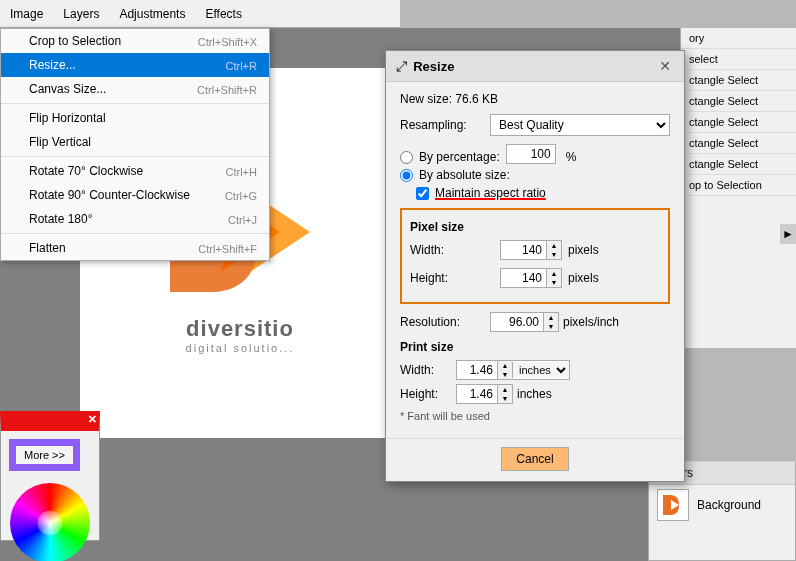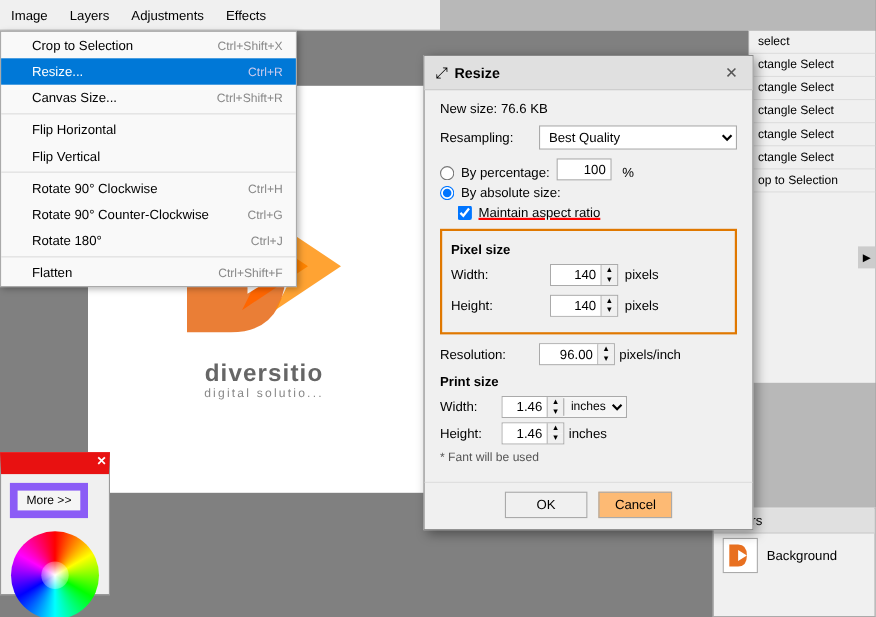--- a/index.html
+++ b/index.html
@@ -409,57 +409,58 @@
   </div>
   <div class="dropdown-divider"></div>
   <div class="dropdown-item">
     <span>Flip Horizontal</span>
   </div>
   <div class="dropdown-item">
     <span>Flip Vertical</span>
   </div>
   <div class="dropdown-divider"></div>
   <div class="dropdown-item">
-    <span>Rotate 90° Clockwise</span>
+    <span>Rotate 70° Clockwise</span>
     <span class="shortcut">Ctrl+H</span>
   </div>
   <div class="dropdown-item">
     <span>Rotate 90° Counter-Clockwise</span>
     <span class="shortcut">Ctrl+G</span>
   </div>
   <div class="dropdown-item">
     <span>Rotate 180°</span>
     <span class="shortcut">Ctrl+J</span>
   </div>
   <div class="dropdown-divider"></div>
   <div class="dropdown-item">
     <span>Flatten</span>
     <span class="shortcut">Ctrl+Shift+F</span>
   </div>
 </div>
 
 <div class="canvas-area">
 
-  <div style="position:absolute; top:50px; left:80px; width:320px; height:370px; background:#fff; display:flex; flex-direction:column; align-items:center; justify-content:center;">
+  <div style="position:absolute; top:40px; left:80px; width:320px; height:370px; background:#fff; display:flex; flex-direction:column; align-items:center; justify-content:center;">
 
     <svg width="200" height="160" viewBox="0 0 200 160">
 
       <path d="M30,20 L30,140 L70,140 Q120,140 120,80 Q120,20 70,20 Z" fill="#E87020" opacity="0.9"></path>
 
       <polygon points="80,40 140,80 80,120 100,80" fill="#FF6600"></polygon>
       <polygon points="110,40 170,80 110,120 130,80" fill="#FF8C00" opacity="0.8"></polygon>
 
       <polygon points="85,55 125,80 85,105" fill="white"></polygon>
     </svg>
     <div style="font-size:22px; font-weight:bold; color:#666; letter-spacing:1px; margin-top:4px;">diversitio</div>
     <div style="font-size:11px; color:#888; letter-spacing:2px;">digital solutio...</div>
   </div>
 </div>
 
 <div class="right-panel" style="position:absolute; top:28px; right:0; width:116px; background:#f0f0f0; border-left:1px solid #aaa; z-index:5;">
+  <div class="right-panel-item">ory</div>
   <div class="right-panel-item">select</div>
   <div class="right-panel-item">ctangle Select</div>
   <div class="right-panel-item">ctangle Select</div>
   <div class="right-panel-item">ctangle Select</div>
   <div class="right-panel-item">ctangle Select</div>
   <div class="right-panel-item">ctangle Select</div>
   <div class="right-panel-item">op to Selection</div>
 
   <div style="position:absolute; right:0; top:196px; width:16px; height:20px; background:#ccc; display:flex; align-items:center; justify-content:center; cursor:pointer;">►</div>
 </div>
@@ -593,16 +594,15 @@
           </div>
         </div>
         <span style="margin-left:4px; font-size:12px;">inches</span>
       </div>
     </div>
 
     <div class="fant-note">* Fant will be used</div>
   </div>
 
   <div class="dialog-footer">
-    <button class="btn-ok">OK</button>
     <button class="btn-cancel">Cancel</button>
   </div>
 </div>
 
 </body></html>

